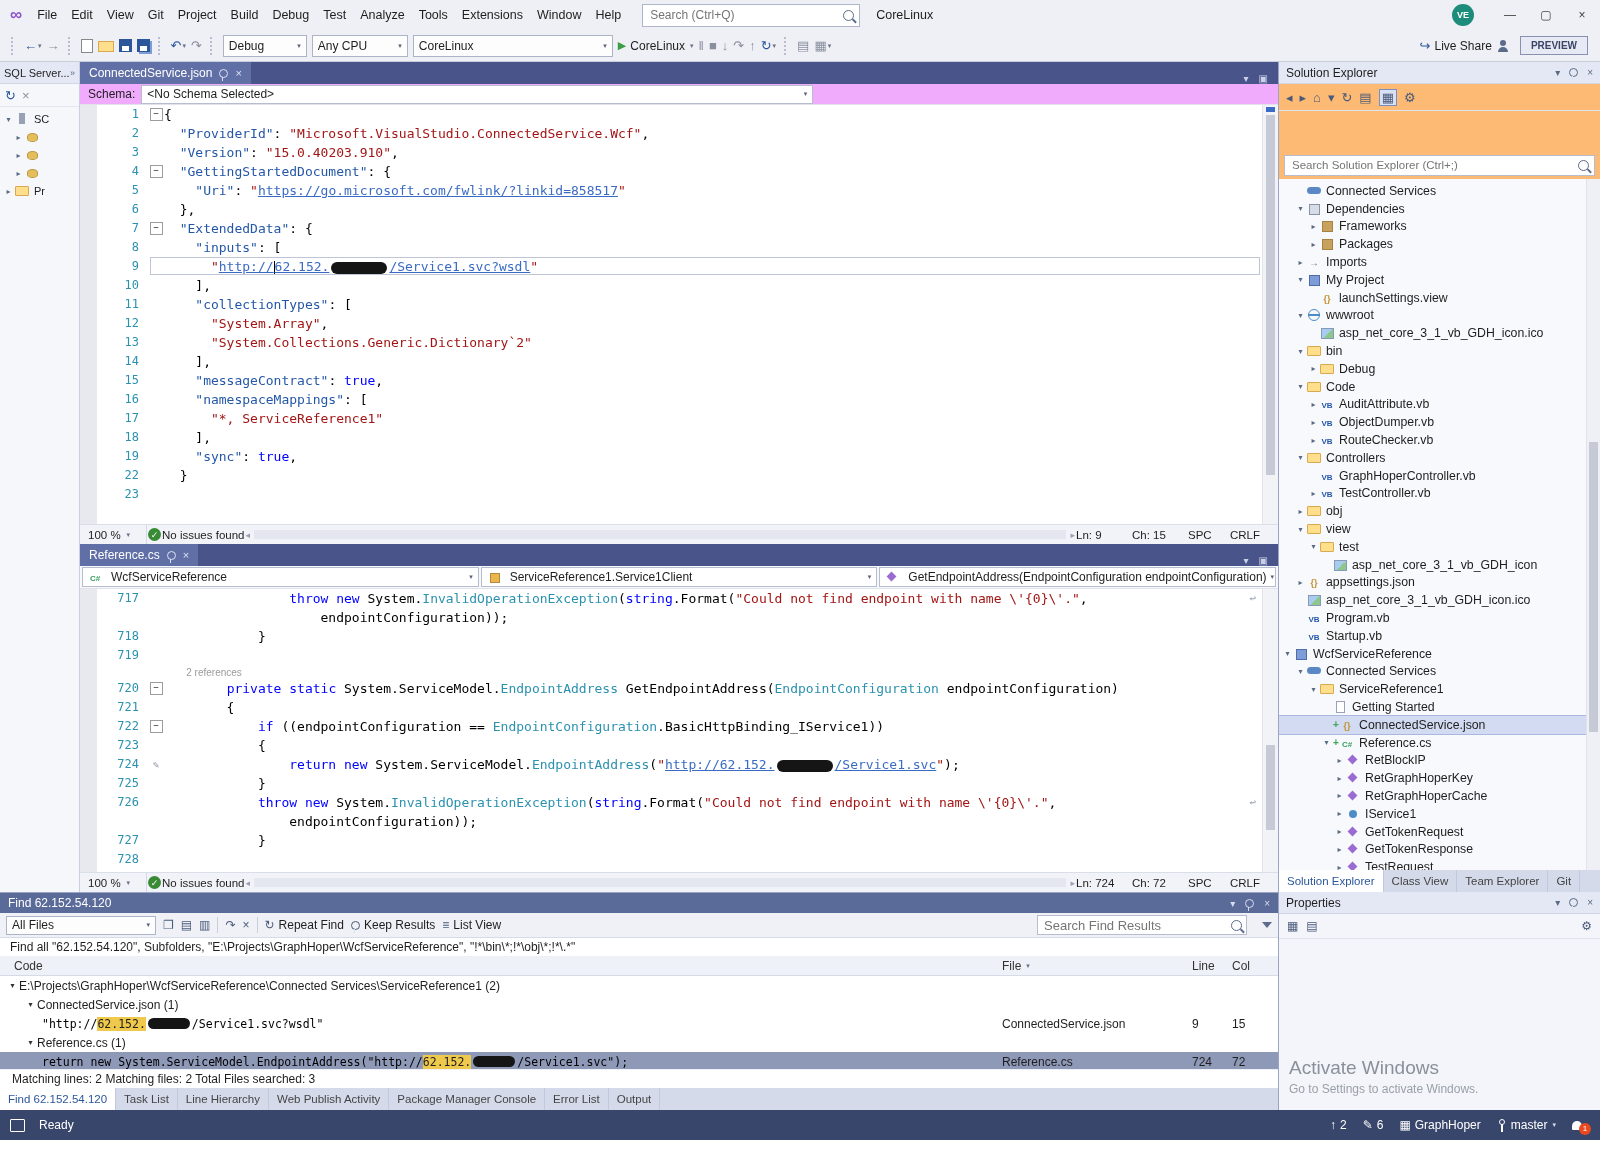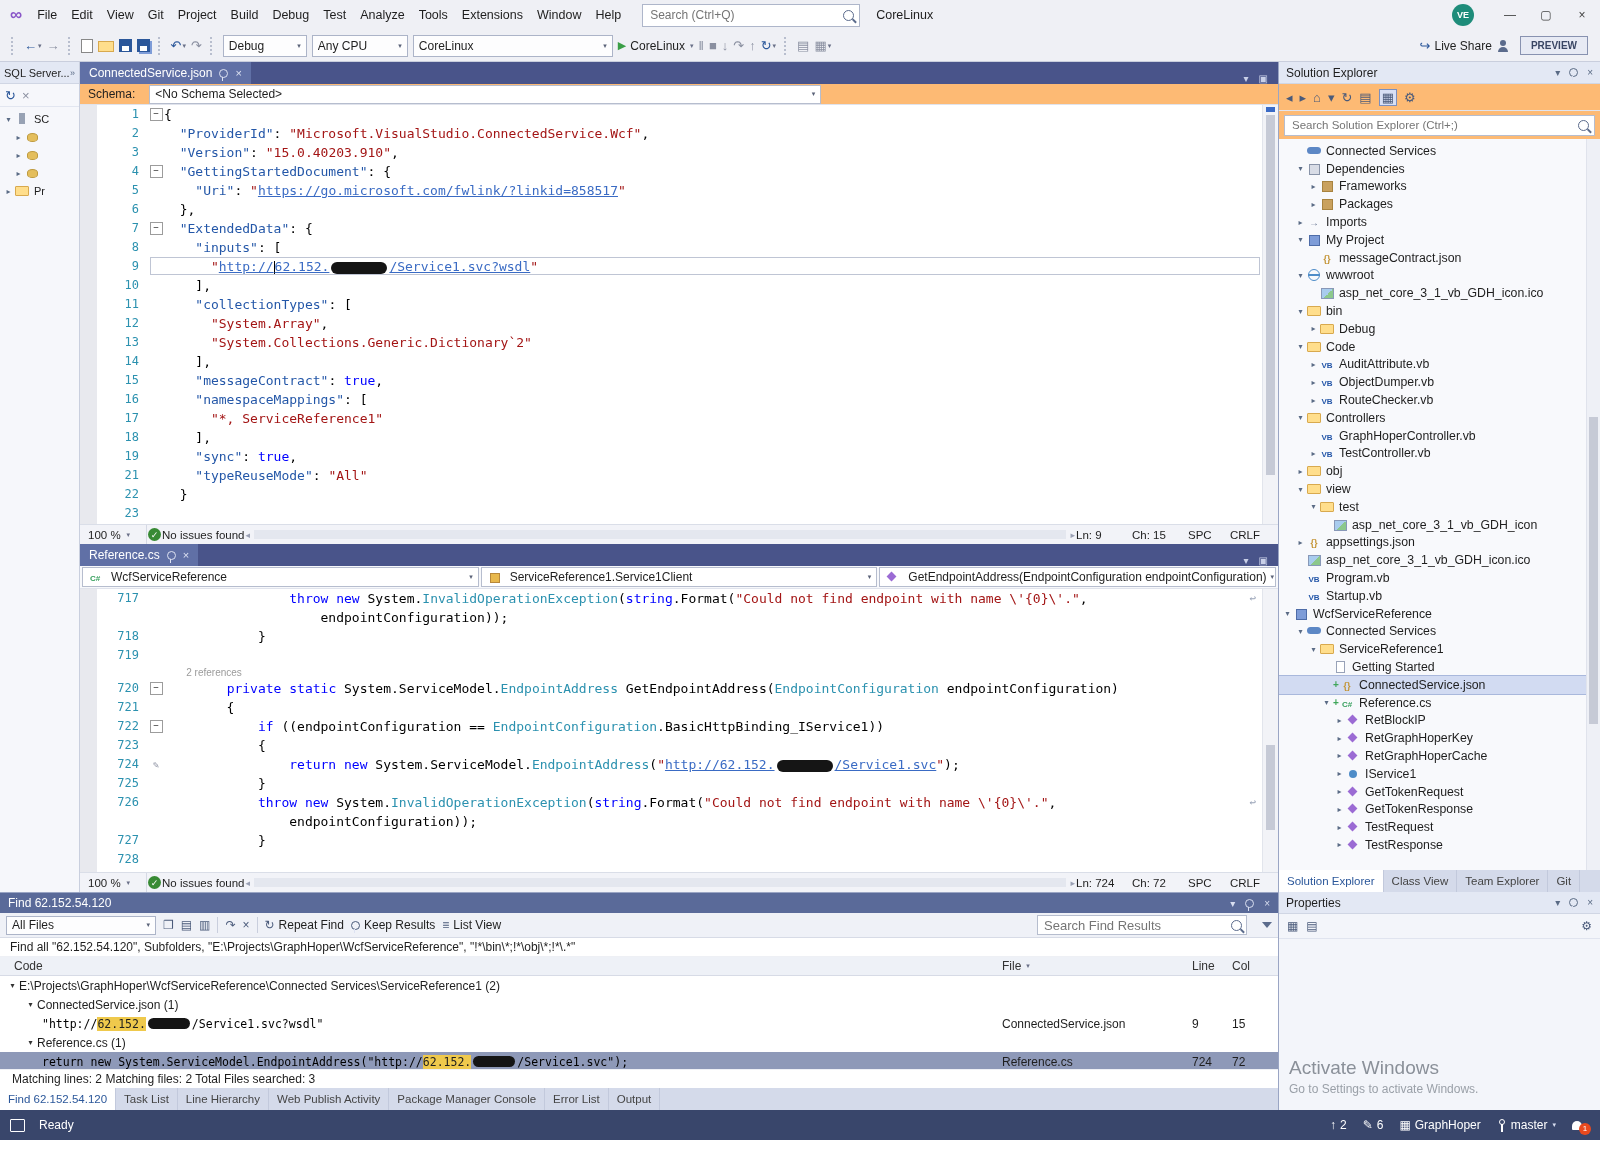--- a/index.html
+++ b/index.html
@@ -47,21 +47,21 @@
   
   .editors{position:absolute;left:80px;top:62px;width:1198px;height:830px;display:flex;flex-direction:column;}
   .epane{display:flex;flex-direction:column;position:relative;}
   .epane1{height:482px;} .epane2{height:348px;}
   .tabs{height:22px;background:#49548A;display:flex;align-items:flex-end;color:#fff;flex:none;}
   .tab{height:22px;display:flex;align-items:center;background:#6070A6;padding:0 9px;font-size:12px;gap:7px;}
   .pin{width:7px;height:7px;border:1px solid #DDE2F2;border-radius:50%;position:relative;display:inline-block;}
   .pin::after{content:"";position:absolute;left:2px;top:7px;width:1px;height:4px;background:#DDE2F2;}
   .tclose{font-size:11px;color:#DDE2F2;}
   .tabs .stripicons{margin-left:auto;display:flex;gap:10px;padding-right:10px;color:#C9D0E8;font-size:10px;align-items:center;}
-  .schemarow{height:20px;background:#fdba74;border-bottom:1px solid #E0E3EC;display:flex;align-items:center;font-size:12px;padding-left:8px;gap:14px;flex:none;}
+  .schemarow{height:20px;background:#f0abfc;border-bottom:1px solid #E0E3EC;display:flex;align-items:center;font-size:12px;padding-left:8px;gap:6px;flex:none;}
   .schemacombo{width:660px;height:17px;border:1px solid #B6BDCE;background:#fff;font-size:12px;display:flex;align-items:center;padding:0 5px;}
   .schemacombo .dn{margin-left:auto;font-size:7px;color:#5A6278;}
   .navrow{height:22px;background:#F7F8FB;border-bottom:1px solid #E0E3EC;display:flex;align-items:center;flex:none;padding:0 2px;gap:2px;}
   .navcombo{flex:1;height:18px;border:1px solid #B6BDCE;background:#fff;font-size:12px;display:flex;align-items:center;padding:0 5px;gap:4px;overflow:hidden;white-space:nowrap;}
   .navcombo .dn{margin-left:auto;font-size:7px;color:#5A6278;}
   .codearea{flex:1;background:linear-gradient(90deg,#E8E9EE 0,#E8E9EE 17px,#fff 17px);overflow:hidden;position:relative;font-family:"DejaVu Sans Mono",monospace;font-size:13px;}
   .cline{display:flex;height:19px;line-height:19px;position:relative;padding-left:17px;}
   .cline.clrow{height:14px;line-height:13px;}
   .lnum{width:42px;text-align:right;padding-right:9px;color:#2B91AF;font-size:12px;flex:none;font-family:"DejaVu Sans Mono",monospace;}
   .fold{width:16px;flex:none;display:flex;align-items:center;justify-content:center;}
@@ -85,21 +85,21 @@
   .hsbtrack{flex:1;display:flex;align-items:center;color:#9AA0B4;font-size:9px;}
   .hsbtrack .bar{flex:1;height:9px;background:#E4E7EF;margin:0 4px;}
   .emetrics{display:flex;gap:0;}
   .emetrics span{width:56px;}
   
   .rightpanel{position:absolute;left:1278px;top:62px;width:322px;height:830px;background:#fdba74;border-left:1px solid #9AA5C4;box-sizing:border-box;display:flex;flex-direction:column;}
   .tw-title{height:21px;background:#E3E8F4;display:flex;align-items:center;font-size:12px;padding:0 7px;border-bottom:1px solid #D0D6E4;flex:none;}
   .tw-title .twicons{margin-left:auto;display:flex;gap:9px;align-items:center;color:#5A6B85;font-size:10px;}
   .se-tools{height:26px;display:flex;align-items:center;gap:7px;padding:0 7px;border-bottom:1px solid #E0E4EF;font-size:13px;color:#4A5A7A;flex:none;}
   .se-tools .hlbtn{border:1px solid #7A8FC0;background:#D8E0F5;padding:0 2px;}
-  .se-search{height:24px;display:flex;align-items:center;padding:2px 5px;flex:none;}
+  .se-search{height:24px;display:flex;align-items:center;padding:2px 5px;flex:none;margin-top:40px;}
   .se-search .sbox{flex:1;height:19px;background:#fff;border:1px solid #B6BDCE;display:flex;align-items:center;padding:0 5px;}
   .se-search input{border:none;outline:none;flex:1;font-size:11.5px;background:transparent;color:#444;font-family:"Liberation Sans",sans-serif;}
   .setree{flex:1;background:#F8F9FC;overflow:hidden;position:relative;padding-top:3px;}
   .titem{display:flex;align-items:center;height:17.8px;font-size:12.3px;white-space:nowrap;overflow:hidden;}
   .titem.sel{background:#D2DBF2;outline:1px solid #A9B8DC;}
   .exp{width:13px;flex:none;text-align:center;color:#5A6B85;font-size:8px;}
   .plusmark{color:#3FA65A;font-weight:bold;font-size:10px;width:7px;flex:none;}
   .ic{display:inline-block;width:14px;height:14px;margin-right:5px;position:relative;flex:none;text-align:center;line-height:14px;}
   .ic-folder::before{content:"";position:absolute;left:0;top:2px;width:12px;height:8px;background:#FFDE8C;border:1px solid #D8A94E;border-radius:1px;}
   .ic-cloud::before{content:"";position:absolute;left:0;top:3px;width:14px;height:7px;background:#5C87C5;border-radius:4px;}
@@ -408,25 +408,20 @@
             <span class="lnum">18</span>
             <span class="fold"></span>
             <span class="ccode"><span class="sg-p">    ],</span></span>
           </div>
           <div class="cline">
             <span class="lnum">19</span>
             <span class="fold"></span>
             <span class="ccode"><span class="sg-p">    </span><span class="sg-k">"sync"</span><span class="sg-p">: </span><span class="sg-w">true</span><span class="sg-p">,</span></span>
           </div>
           <div class="cline">
-            <span class="lnum">21</span>
-            <span class="fold"></span>
-            <span class="ccode"><span class="sg-p">    </span><span class="sg-k">"typeReuseMode"</span><span class="sg-p">: </span><span class="sg-s">"All"</span></span>
-          </div>
-          <div class="cline">
             <span class="lnum">22</span>
             <span class="fold"></span>
             <span class="ccode"><span class="sg-p">  }</span></span>
           </div>
           <div class="cline">
             <span class="lnum">23</span>
             <span class="fold"></span>
             <span class="ccode"></span>
           </div>
         </div>
@@ -643,21 +638,21 @@
           <span>Imports</span>
         </div>
         <div class="titem" style="padding-left: 15px;">
           <span class="exp">▾</span>
           <span class="ic ic-proj"></span>
           <span>My Project</span>
         </div>
         <div class="titem" style="padding-left: 28px;">
           <span class="exp"></span>
           <span class="ic ic-json"></span>
-          <span>messageContract.json</span>
+          <span>launchSettings.view</span>
         </div>
         <div class="titem" style="padding-left: 15px;">
           <span class="exp">▾</span>
           <span class="ic ic-globe"></span>
           <span>wwwroot</span>
         </div>
         <div class="titem" style="padding-left: 28px;">
           <span class="exp"></span>
           <span class="ic ic-img"></span>
           <span>asp_net_core_3_1_vb_GDH_icon.ico</span>

